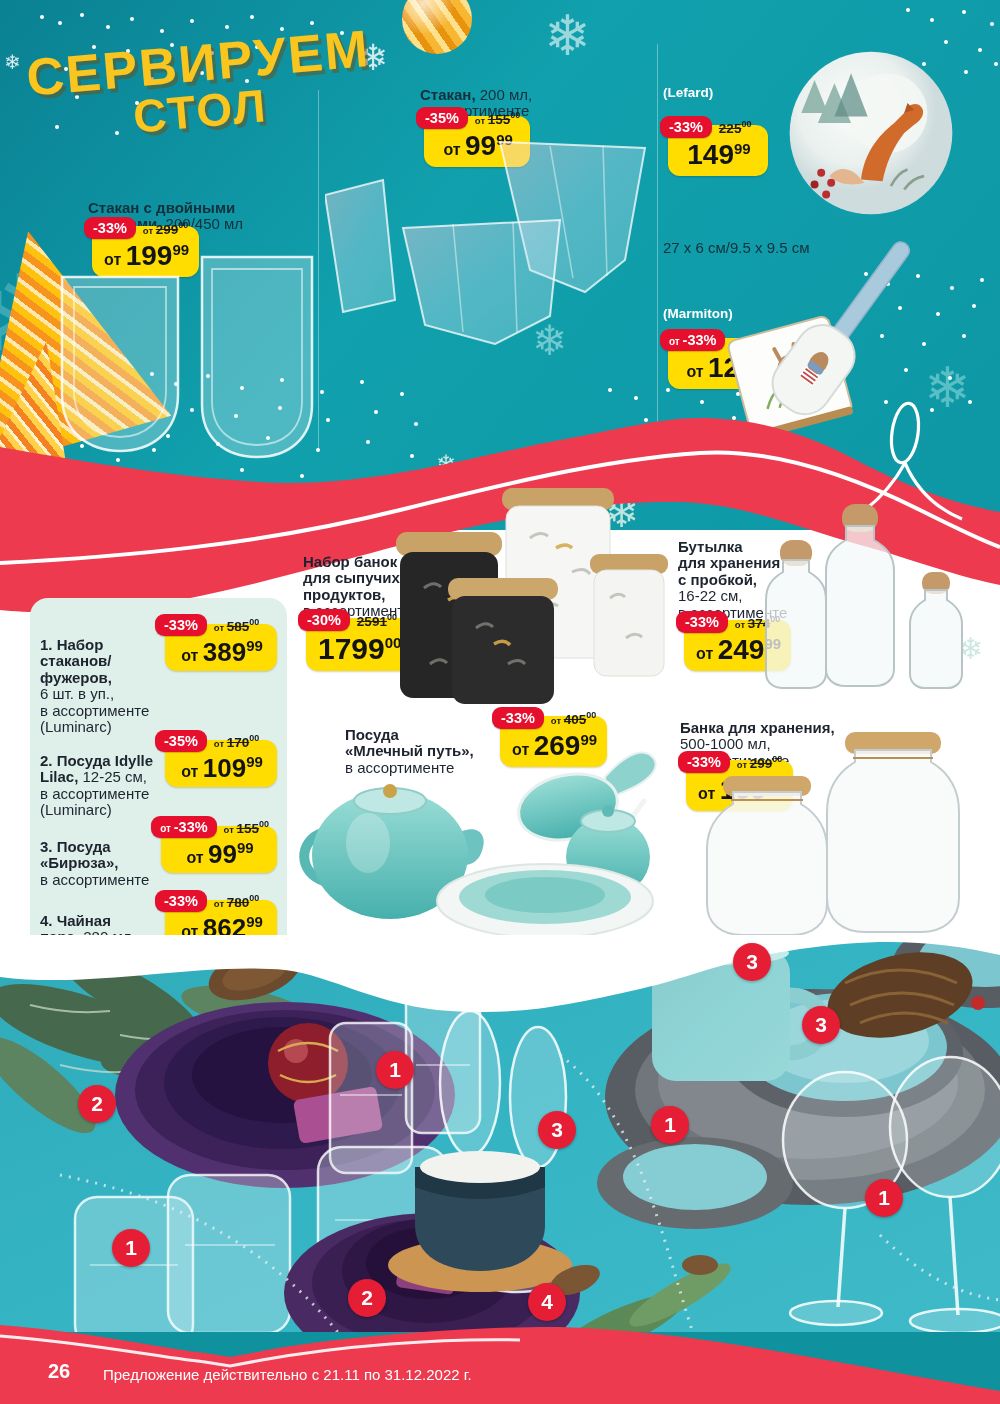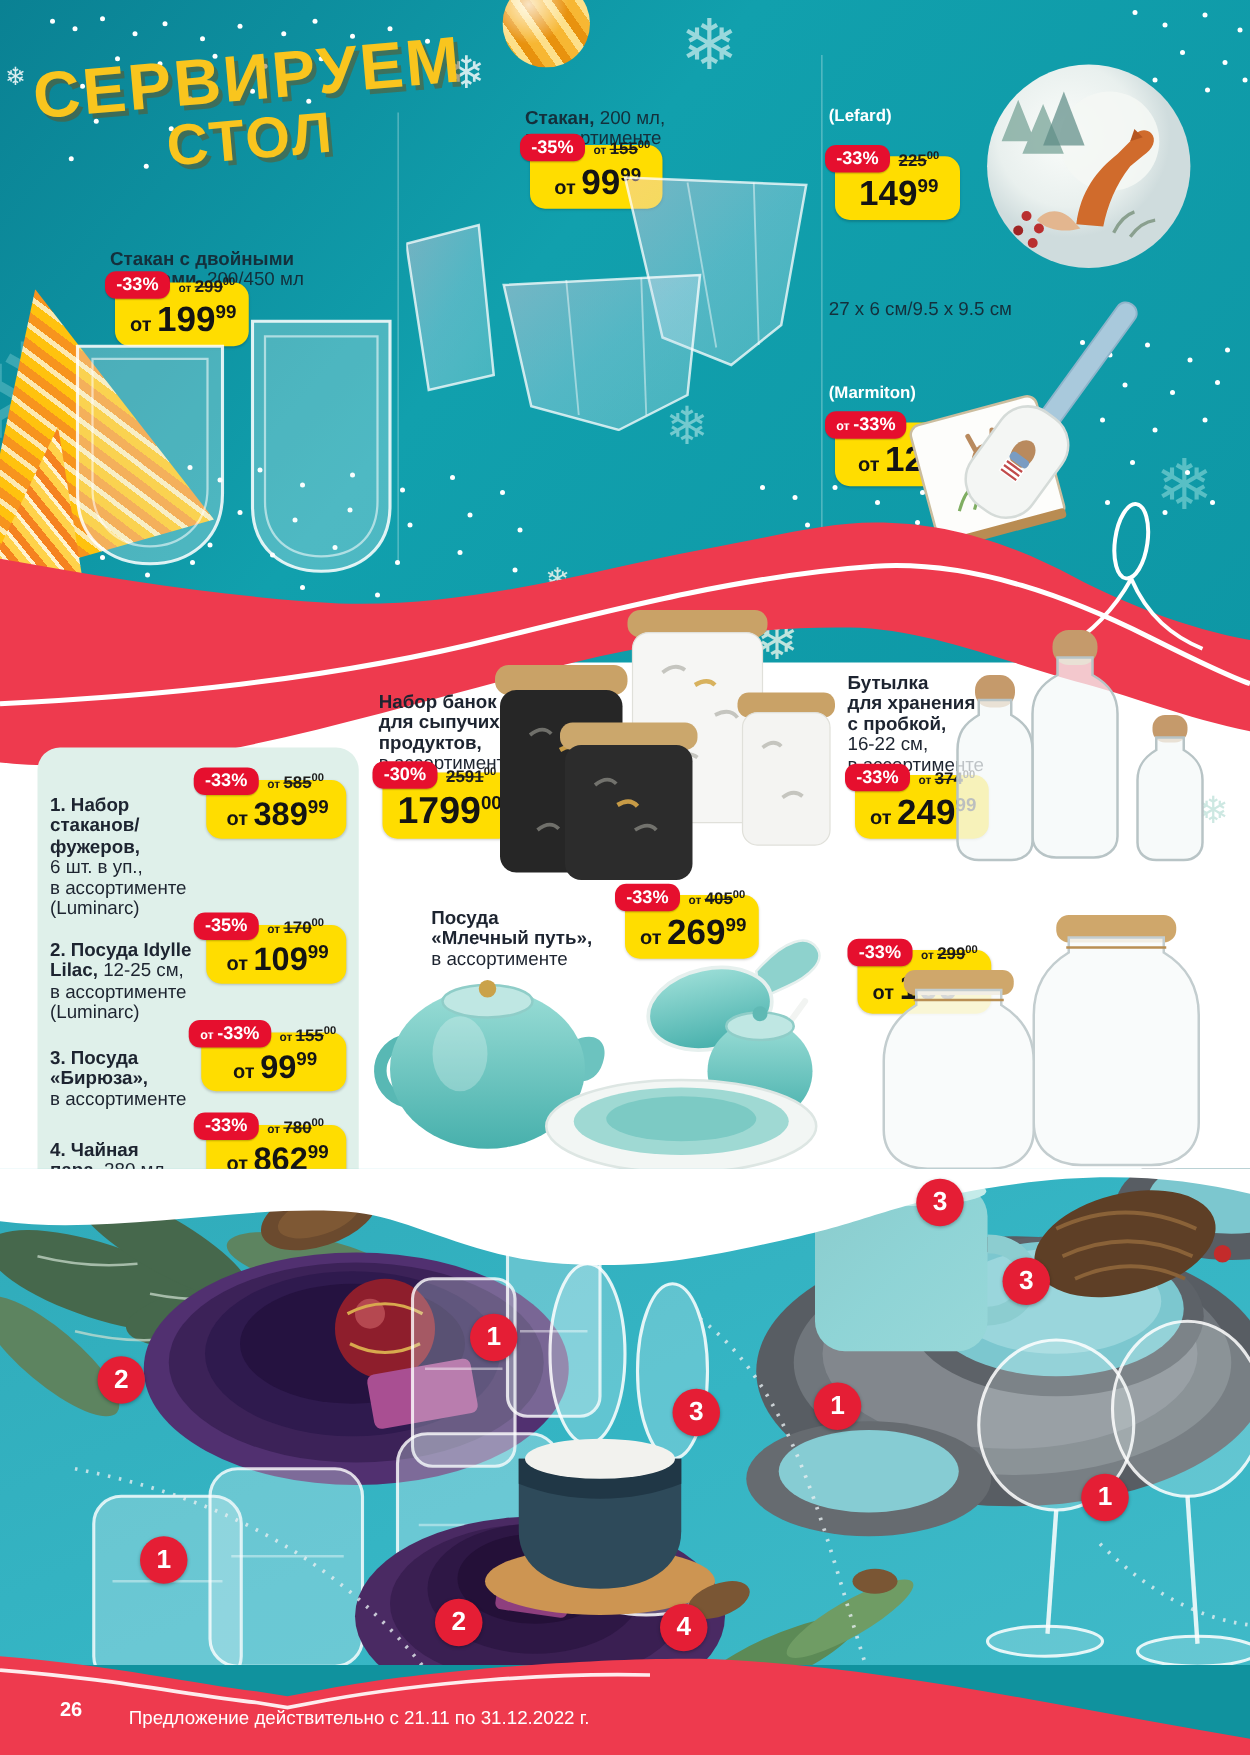--- a/index.html
+++ b/index.html
@@ -61,21 +61,21 @@
   .panel{position:absolute;left:30px;top:598px;width:257px;height:369px;border-radius:18px;
      background:var(--panel_mint)}
   .panel .li{position:absolute;left:10px;width:130px}
 
   .photo{position:absolute;left:0;top:935px;width:1000px;height:430px}
   .marker{position:absolute;width:38px;height:38px;border-radius:50%;background:var(--marker_red);
      color:#fff;font-weight:bold;font-size:21px;display:flex;align-items:center;justify-content:center;
      box-shadow:0 1px 3px rgba(0,0,0,.3)}
 
   .footer-band{position:absolute;left:0;top:1332px;width:1000px;height:72px;background:var(--footer_teal)}
-  .page-num{position:absolute;left:48px;top:1360px;color:#fff;font-weight:bold;font-size:16px}
+  .page-num{position:absolute;left:48px;top:1360px;color:#fff;font-weight:bold;font-size:20px}
   .validity{position:absolute;left:103px;top:1366px;color:#fff;font-weight:normal;font-size:15px}
 
   svg{display:block}
 </style>
 </head>
 <body>
 
 <div class="page">
 
   <div class="teal-band"></div>
@@ -386,20 +386,25 @@
       <ellipse cx="318" cy="106" rx="27" ry="11" fill="#bfe7e3" stroke="#8fcdc8" stroke-width="2"></ellipse>
       <circle cx="318" cy="96" r="6" fill="#5fb9b4"></circle>
     </g>
     <g>
       <ellipse cx="255" cy="186" rx="108" ry="37" fill="#f2f6f4" stroke="#dde6e3" stroke-width="2"></ellipse>
       <ellipse cx="255" cy="182" rx="86" ry="27" fill="#9fd9d3"></ellipse>
       <ellipse cx="255" cy="180" rx="60" ry="18" fill="#7ccac4"></ellipse>
     </g>
   </svg>
 
+  <div class="pname dark" style="position:absolute;left:680px;top:703px;width:180px">
+    <b>Банка для хранения,</b><span>
+500-1000 мл,
+в ассортименте</span>
+  </div>
   <div class="badge" style="left:686px;top:760px">
       <div class="b-top">
         <span class="pill"><span>-33%</span></span>
         <span class="old"><span class="pfx">от </span><s>299</s><sup>00</sup></span>
       </div>
       <div class="b-main"><span class="pfx">от </span><span class="int">199</span><sup>99</sup></div>
     </div>
   <svg width="295" height="225" viewBox="0 0 295 225" style="position:absolute;left:695px;top:718px">
     <g stroke="#c3cdcf" stroke-width="2" fill="rgba(248,250,250,.85)">
       <rect x="150" y="14" width="96" height="22" rx="10" fill="#cfa76b" stroke="none"></rect>

